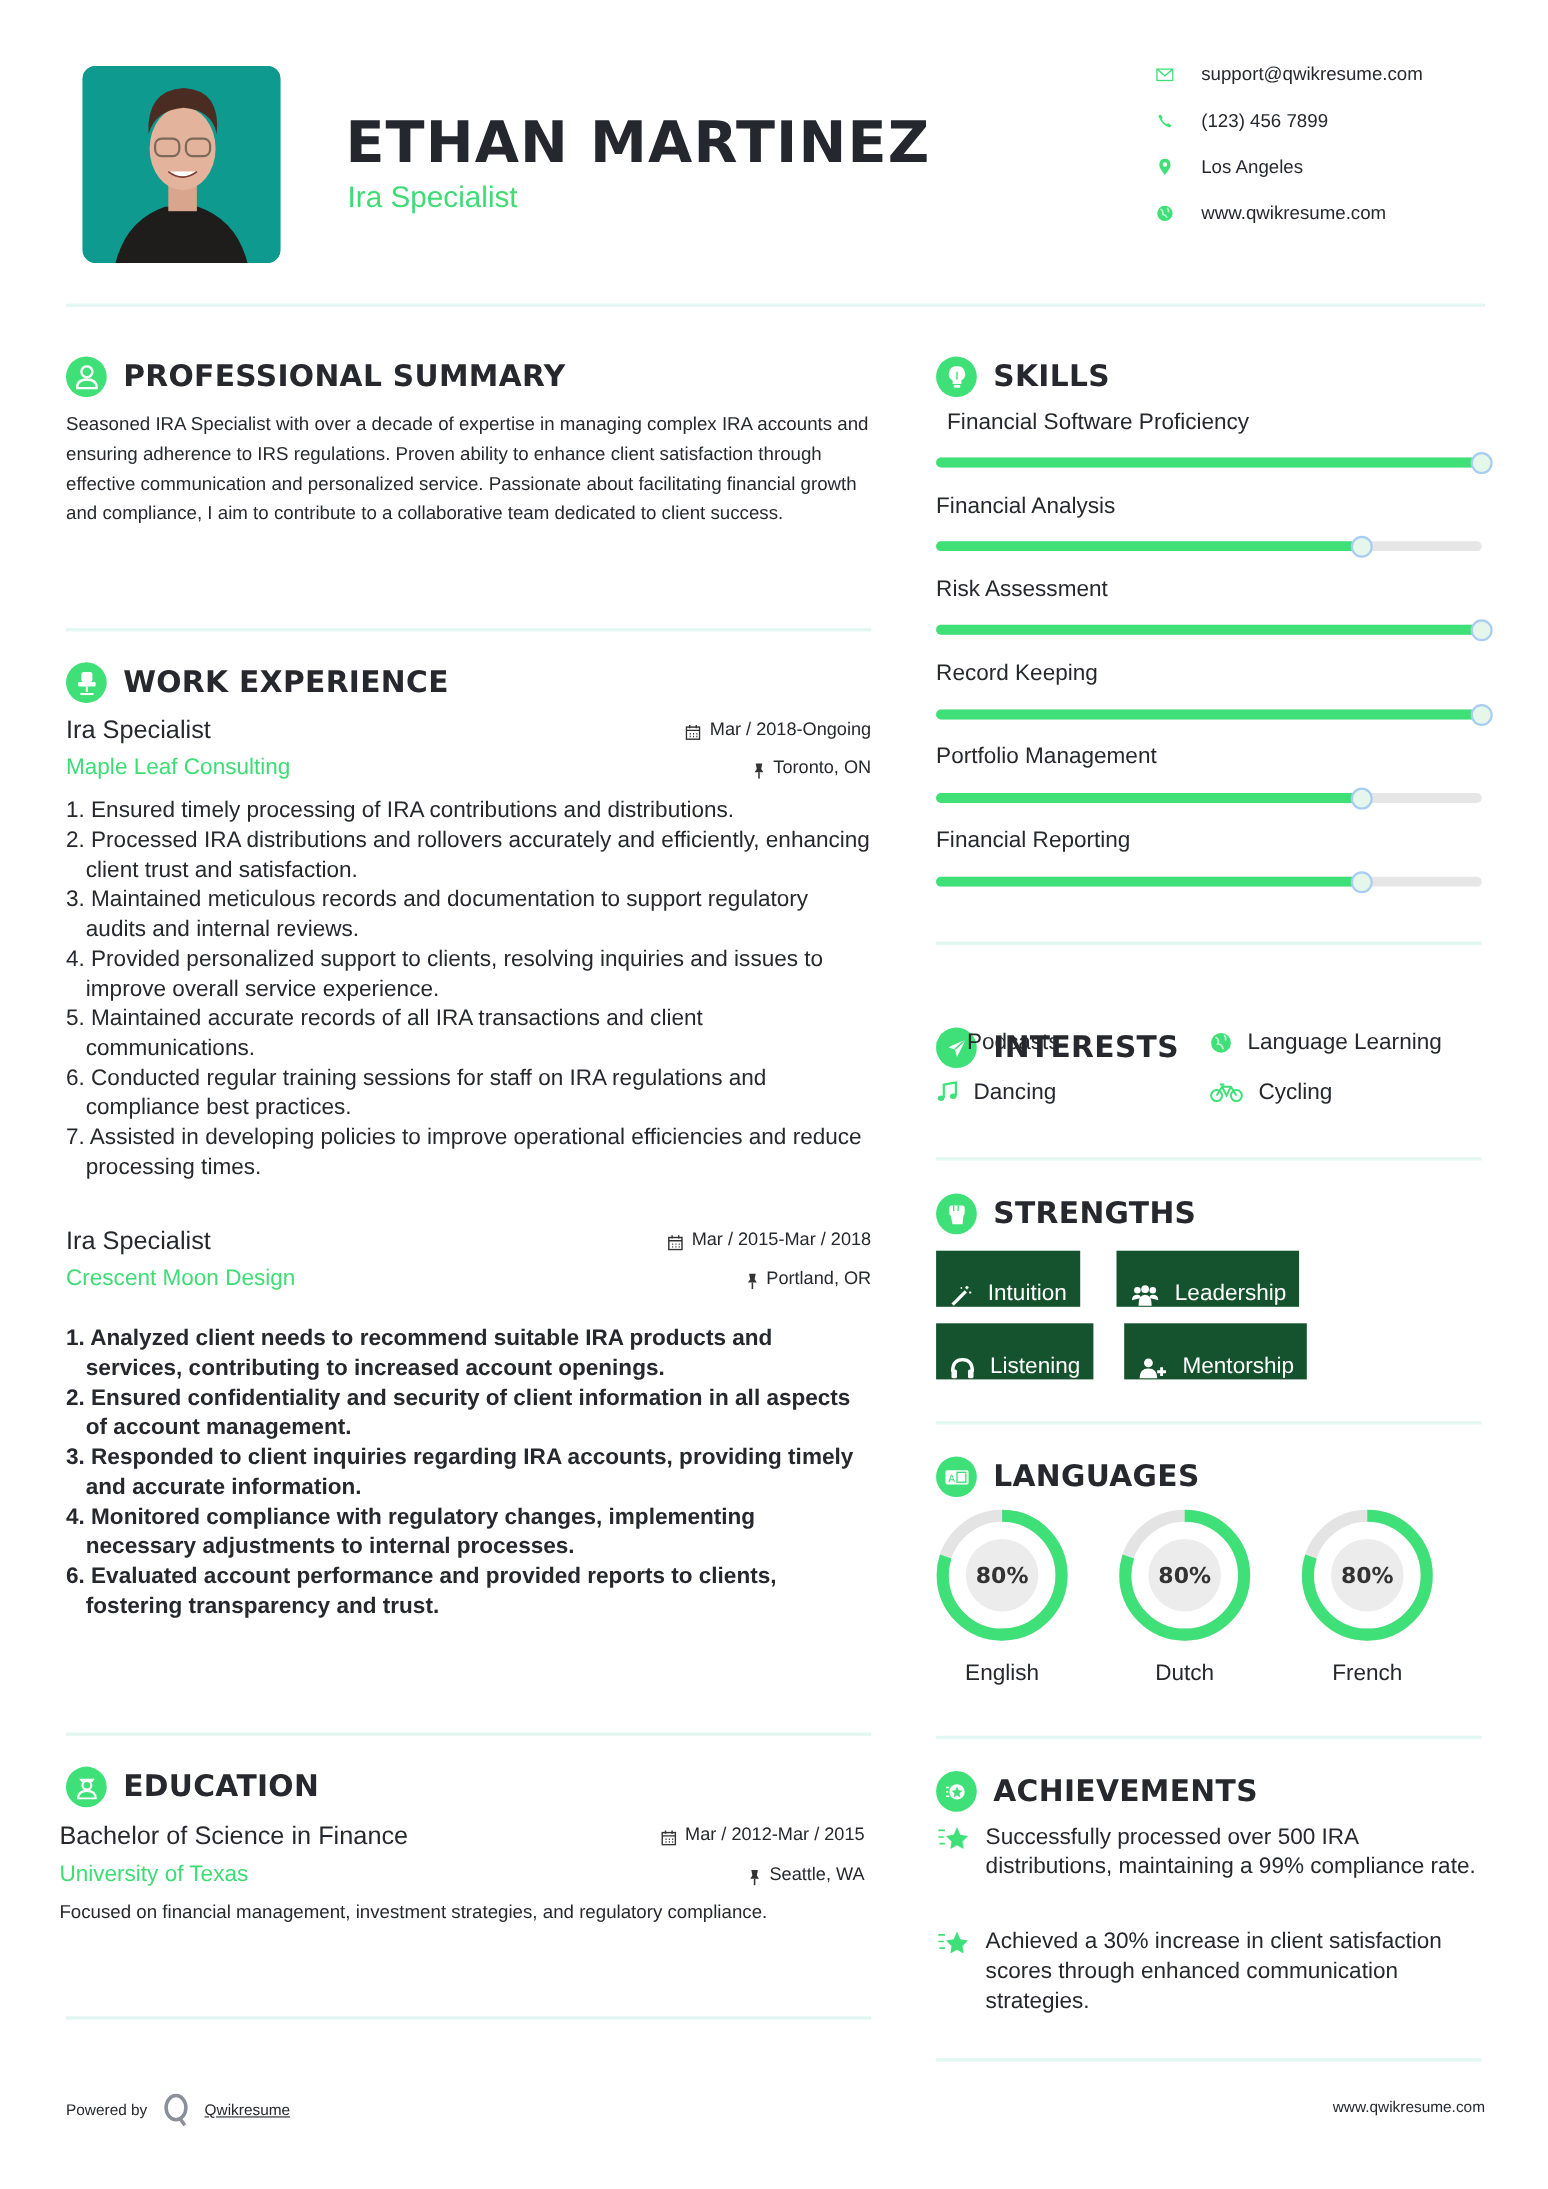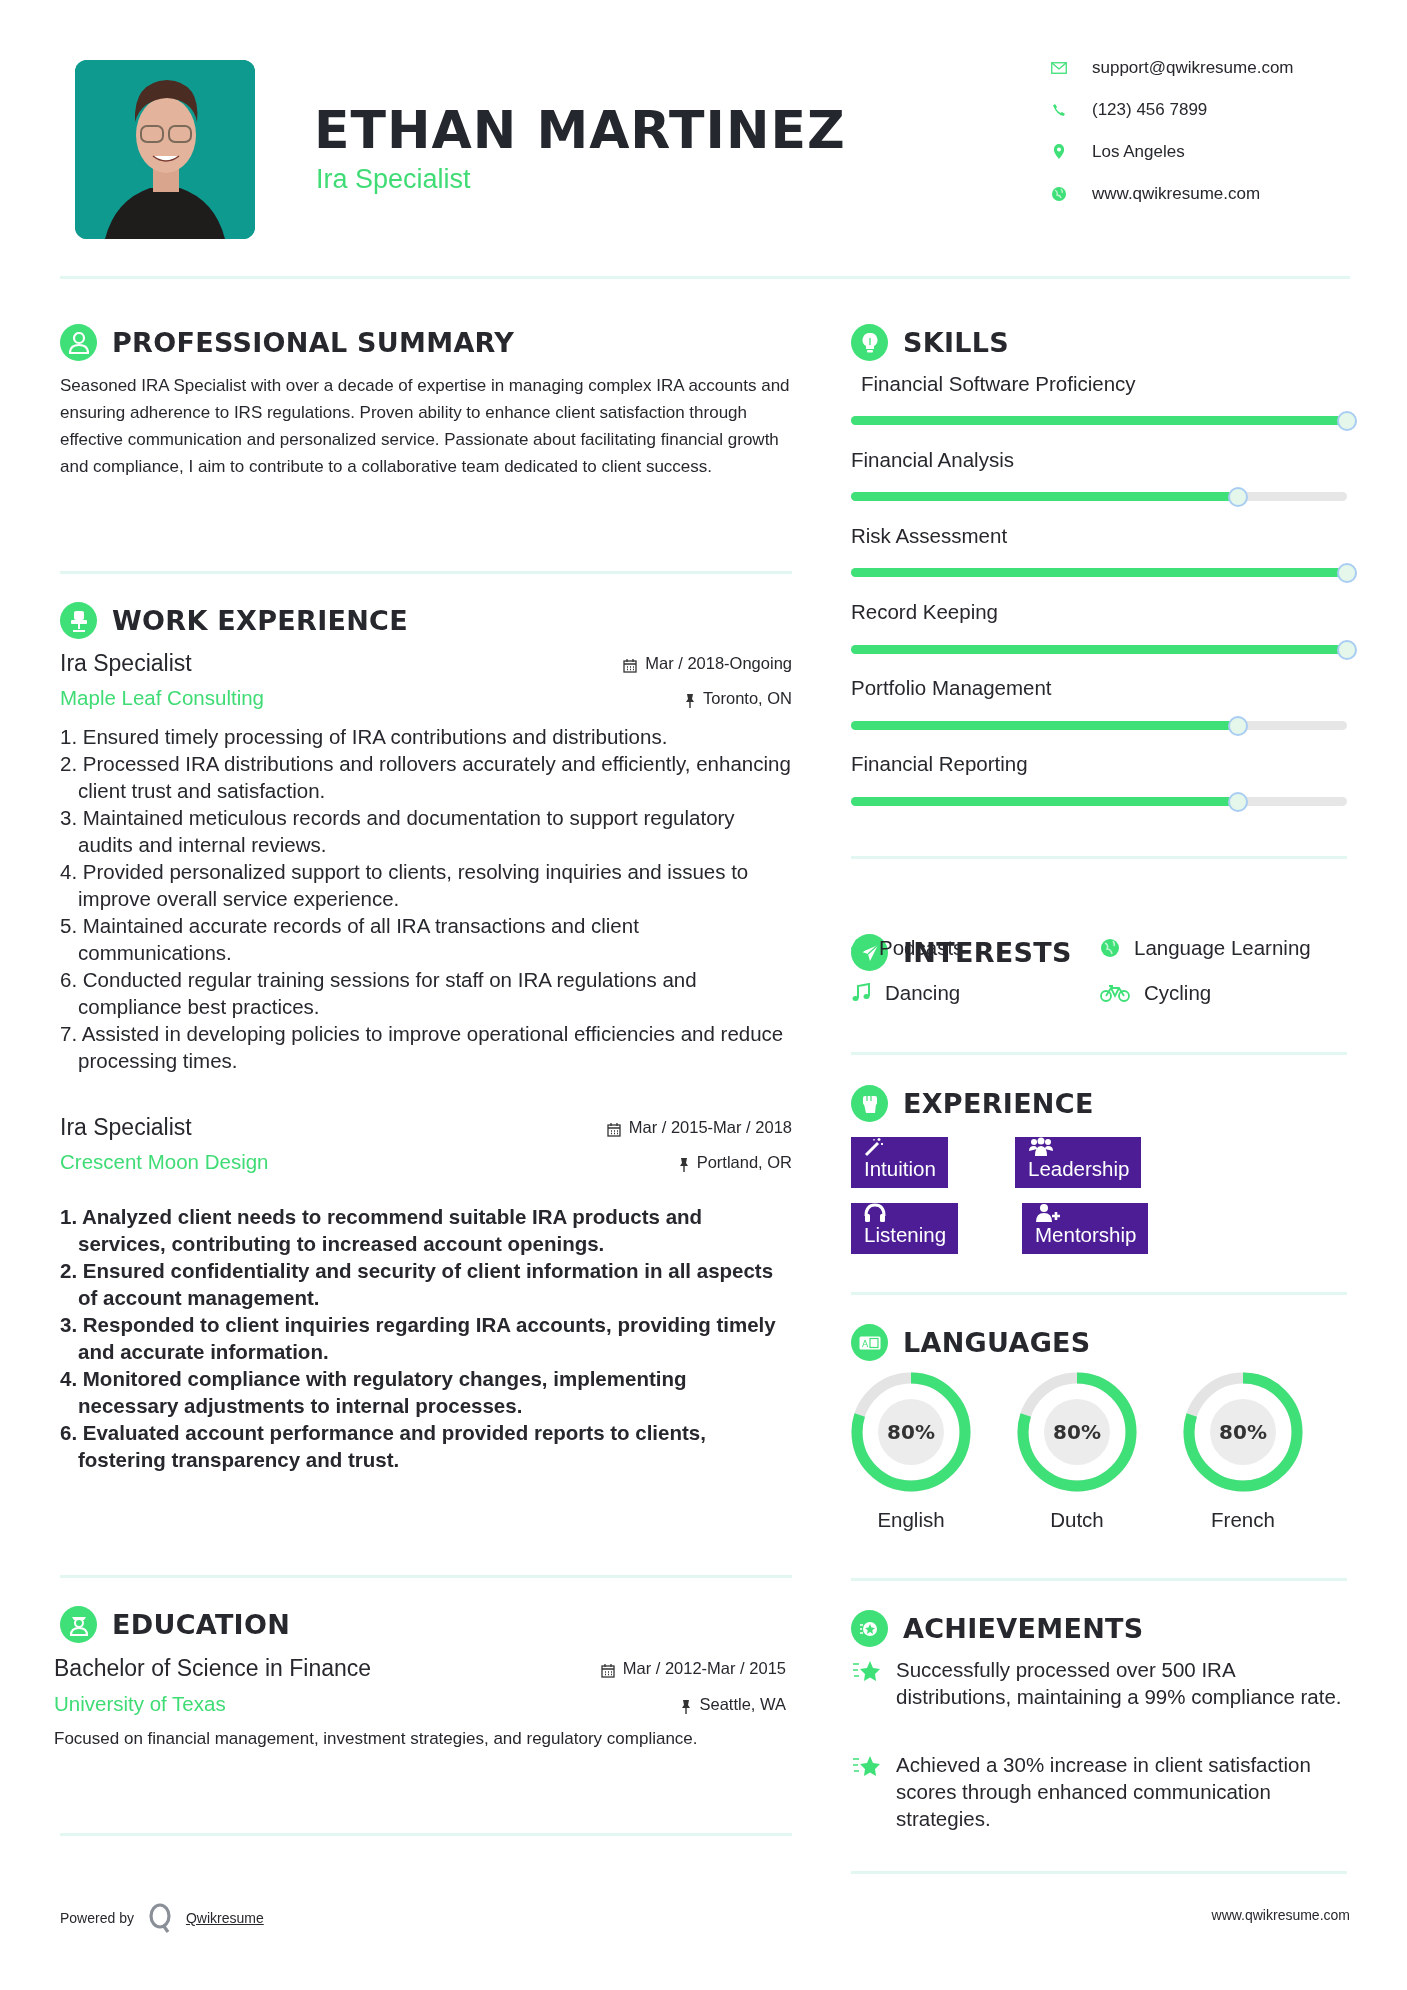--- a/index.html
+++ b/index.html
@@ -34,21 +34,21 @@
   .skill-label { font-size: 20.5px; color: #26282d; }
   .track { height: 9px; border-radius: 5px; background: #e6e6e6; position: absolute; }
   .fill { height: 9px; border-radius: 5px; background: #3ee077; position: absolute; left: 0; top: 0; }
   .knob { width: 20px; height: 20px; border-radius: 50%; border: 2px solid #a9cdf2; background: #e4f7ea; position: absolute; top: -5.5px; margin-left: -10px; }
 
   
   .interest { font-size: 20.5px; display: flex; align-items: center; color: #26282d; }
   .interest .ii { margin-right: 14px; display: inline-flex; }
 
   
-  .chip { background: #4c1d95; color: #ffffff; font-size: 20.5px; height: 51px; display: flex; align-items: flex-start; padding: 0 12px 0 13px; position: absolute; flex-direction: column; }
+  .chip { background: #14532d; color: #ffffff; font-size: 20.5px; height: 51px; display: flex; align-items: flex-end; padding: 0 12px 0 13px; position: absolute; }
   .chip .ci { margin-right: 14px; display: inline-flex; }
 
   
   .lang { position: absolute; width: 124px; text-align: center; }
   .lang-label { font-size: 20.5px; color: #26282d; margin-top: 10px; }
   .pct { font-size: 20px; font-weight: 700; fill: #333; font-family: "DejaVu Sans", sans-serif; }
 
   
   .ach { display: flex; position: absolute; left: 851px; width: 500px; }
   .ach .ai { width: 45px; flex-shrink: 0; padding-top: 2px; }
@@ -355,21 +355,21 @@
 <div class="abs divider" style="left:851px; top:1052px; width:496px;"></div>
 
 <div class="abs sec-head" style="left:851px; top:1085px;">
   <span class="sec-icon">
     <svg width="18" height="22" viewBox="0 0 18 22">
         <rect x="2" y="3" width="14" height="9" rx="2" fill="#fff"></rect>
         <path d="M6 3 V8 M10 3 V8" stroke="#3ee077" stroke-width="1.2"></path>
         <path d="M3 11 H15 L14 20 H5 Z" fill="#fff"></path>
       </svg>
   </span>
-  <span class="sec-title">EXPERIENCE</span>
+  <span class="sec-title">STRENGTHS</span>
 </div>
 
 <div class="chip" style="left:851px; top:1137px;">
   <span class="ci">
       <svg width="20" height="20" viewBox="0 0 20 20">
         <path d="M2 18 L14 6" stroke="#fff" stroke-width="3"></path>
         <path d="M15 1 V4 M13.5 2.5 H16.5 M18 6 V8 M17 7 H19 M10 2 V3.5" stroke="#fff" stroke-width="1.4"></path>
       </svg>
     </span>
   <span>Intuition</span>

